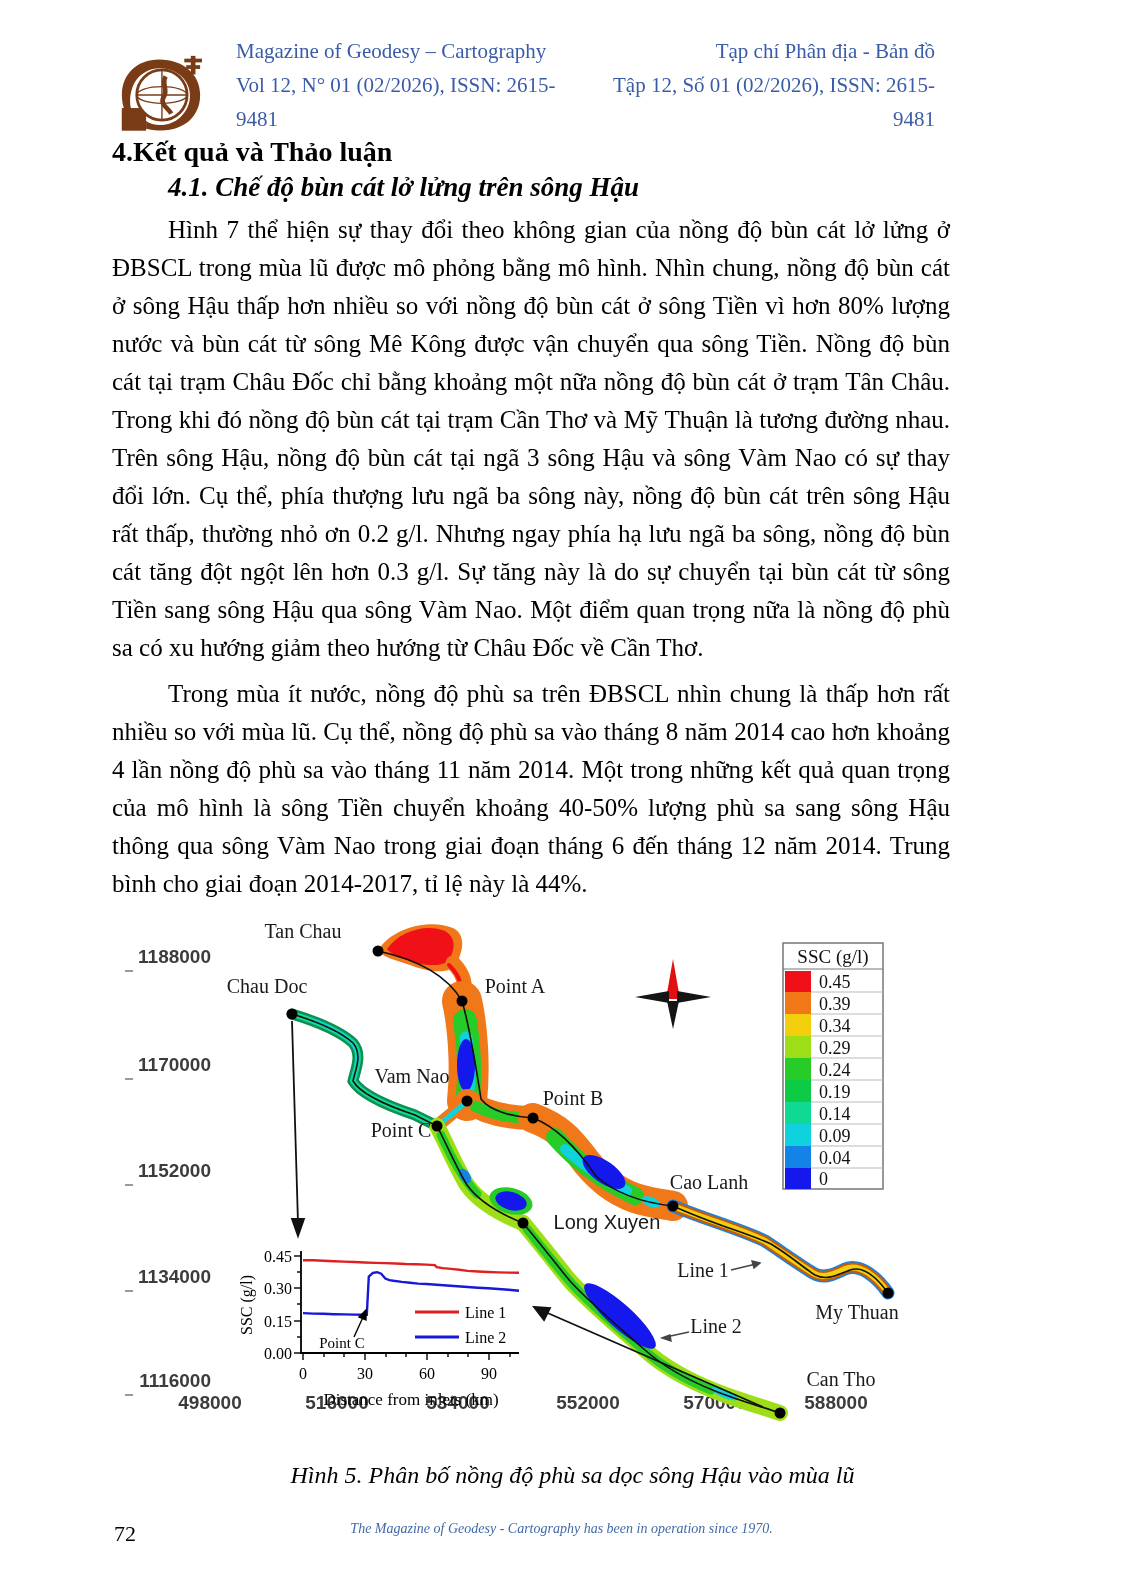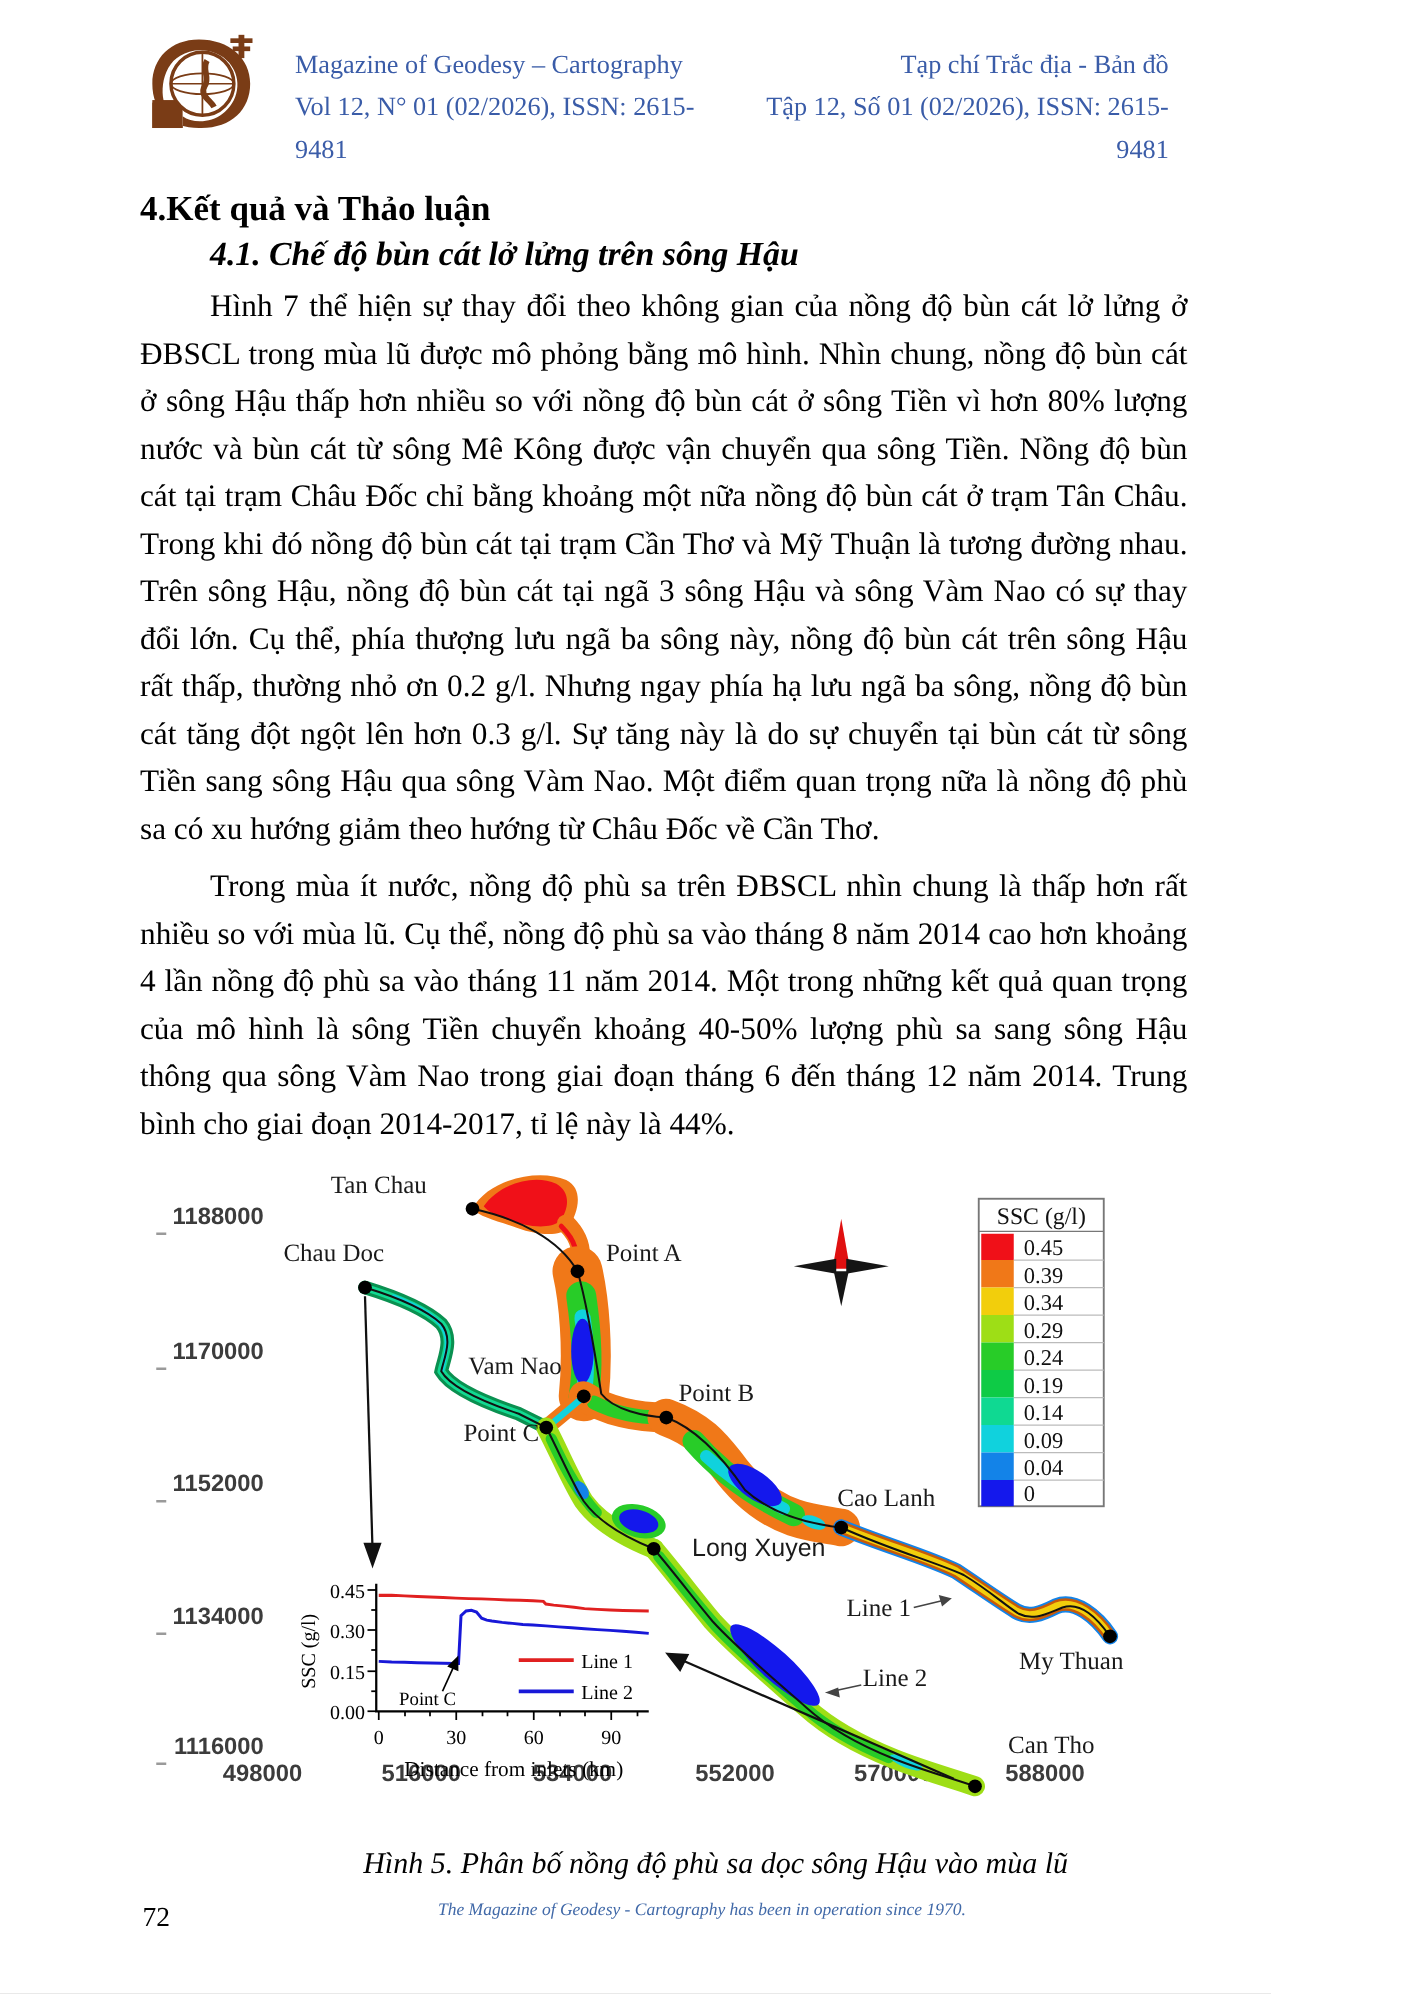--- a/index.html
+++ b/index.html
@@ -2,27 +2,27 @@
 <html><head>
 <meta charset="utf-8">
 <style>
   * { margin:0; padding:0; box-sizing:border-box; }
   body { background:#888; font-family:"Liberation Serif", serif; }
   .page {
     position:relative; width:1123px; height:1595px; margin:0 auto;
     background:#ffffff; overflow:hidden;
   }
   
-  .hdr { display:flex; align-items:flex-start; padding:26px 188px 0 112px; }
+  .hdr { display:flex; align-items:flex-end; padding:26px 188px 0 112px; }
   .hdr-logo { width:98px; height:82px; flex:0 0 auto; }
   .hdr-left { margin-left:26px; color:#3a5ca8; font-size:21px; line-height:34px; padding-top:8px; }
   .hdr-right { margin-left:auto; text-align:right; color:#3a5ca8; font-size:21px; line-height:34px; padding-top:8px; }
   
   .content { padding:0 173px 0 112px; color:#000; }
-  .sec-h { font-size:28px; font-weight:bold; margin-top:16px; }
+  .sec-h { font-size:28px; font-weight:bold; }
   .sub-h { font-size:27px; font-weight:bold; font-style:italic; margin:4px 0 0 56px; }
   .para { font-size:25px; line-height:38px; text-align:justify; text-indent:56px; margin-top:8px; }
   
   .fig { width:915px; margin:10px 0 0 115px; }
   .fig svg.map { display:block; }
   .fig-caption { width:915px; text-align:center; font-size:24px; font-style:italic; margin-top:14px; color:#000; }
   
   .ftr { position:absolute; left:0; bottom:44px; width:100%; height:30px;padding-left:44px; }
   .ftr .pgnum { position:absolute; left:114px; top:0; font-size:22px; color:#000; }
   .ftr .ftxt { position:absolute; left:0; right:0; text-align:center; top:0;
@@ -46,21 +46,21 @@
       <path d="M57,24 C52,32 60,38 55,46 C50,54 60,58 63,64" fill="none" stroke="#7a3c16" stroke-width="5"></path>
       <rect x="84" y="2" width="5" height="20" fill="#7a3c16"></rect>
       <rect x="77" y="5" width="19" height="4" fill="#7a3c16"></rect>
       <rect x="79" y="12" width="15" height="4" fill="#7a3c16"></rect>
     </svg>
     <div class="hdr-left">
       <div>Magazine of Geodesy – Cartography</div>
       <div>Vol 12, N° 01 (02/2026), ISSN: 2615-9481</div>
     </div>
     <div class="hdr-right">
-      <div>Tạp chí Trắc địa - Bản đồ</div>
+      <div>Tạp chí Phân địa - Bản đồ</div>
       <div>Tập 12, Số 01 (02/2026), ISSN: 2615-9481</div>
     </div>
   </div>
 
   <div class="content">
     <div class="sec-h">4.Kết quả và Thảo luận</div>
     <div class="sub-h">4.1. Chế độ bùn cát lở lửng trên sông Hậu</div>
     <p class="para">Hình 7 thể hiện sự thay đổi theo không gian của nồng độ bùn cát lở lửng ở ĐBSCL trong mùa lũ được mô phỏng bằng mô hình. Nhìn chung, nồng độ bùn cát ở sông Hậu thấp hơn nhiều so với nồng độ bùn cát ở sông Tiền vì hơn 80% lượng nước và bùn cát từ sông Mê Kông được vận chuyển qua sông Tiền. Nồng độ bùn cát tại trạm Châu Đốc chỉ bằng khoảng một nữa nồng độ bùn cát ở trạm Tân Châu. Trong khi đó nồng độ bùn cát tại trạm Cần Thơ và Mỹ Thuận là tương đường nhau. Trên sông Hậu, nồng độ bùn cát tại ngã 3 sông Hậu và sông Vàm Nao có sự thay đổi lớn. Cụ thể, phía thượng lưu ngã ba sông này, nồng độ bùn cát trên sông Hậu rất thấp, thường nhỏ ơn 0.2 g/l. Nhưng ngay phía hạ lưu ngã ba sông, nồng độ bùn cát tăng đột ngột lên hơn 0.3 g/l. Sự tăng này là do sự chuyển tại bùn cát từ sông Tiền sang sông Hậu qua sông Vàm Nao. Một điểm quan trọng nữa là nồng độ phù sa có xu hướng giảm theo hướng từ Châu Đốc về Cần Thơ.</p>
     <p class="para">Trong mùa ít nước, nồng độ phù sa trên ĐBSCL nhìn chung là thấp hơn rất nhiều so với mùa lũ. Cụ thể, nồng độ phù sa vào tháng 8 năm 2014 cao hơn khoảng 4 lần nồng độ phù sa vào tháng 11 năm 2014. Một trong những kết quả quan trọng của mô hình là sông Tiền chuyển khoảng 40-50% lượng phù sa sang sông Hậu thông qua sông Vàm Nao trong giai đoạn tháng 6 đến tháng 12 năm 2014. Trung bình cho giai đoạn 2014-2017, tỉ lệ này là 44%.</p>
   </div>

